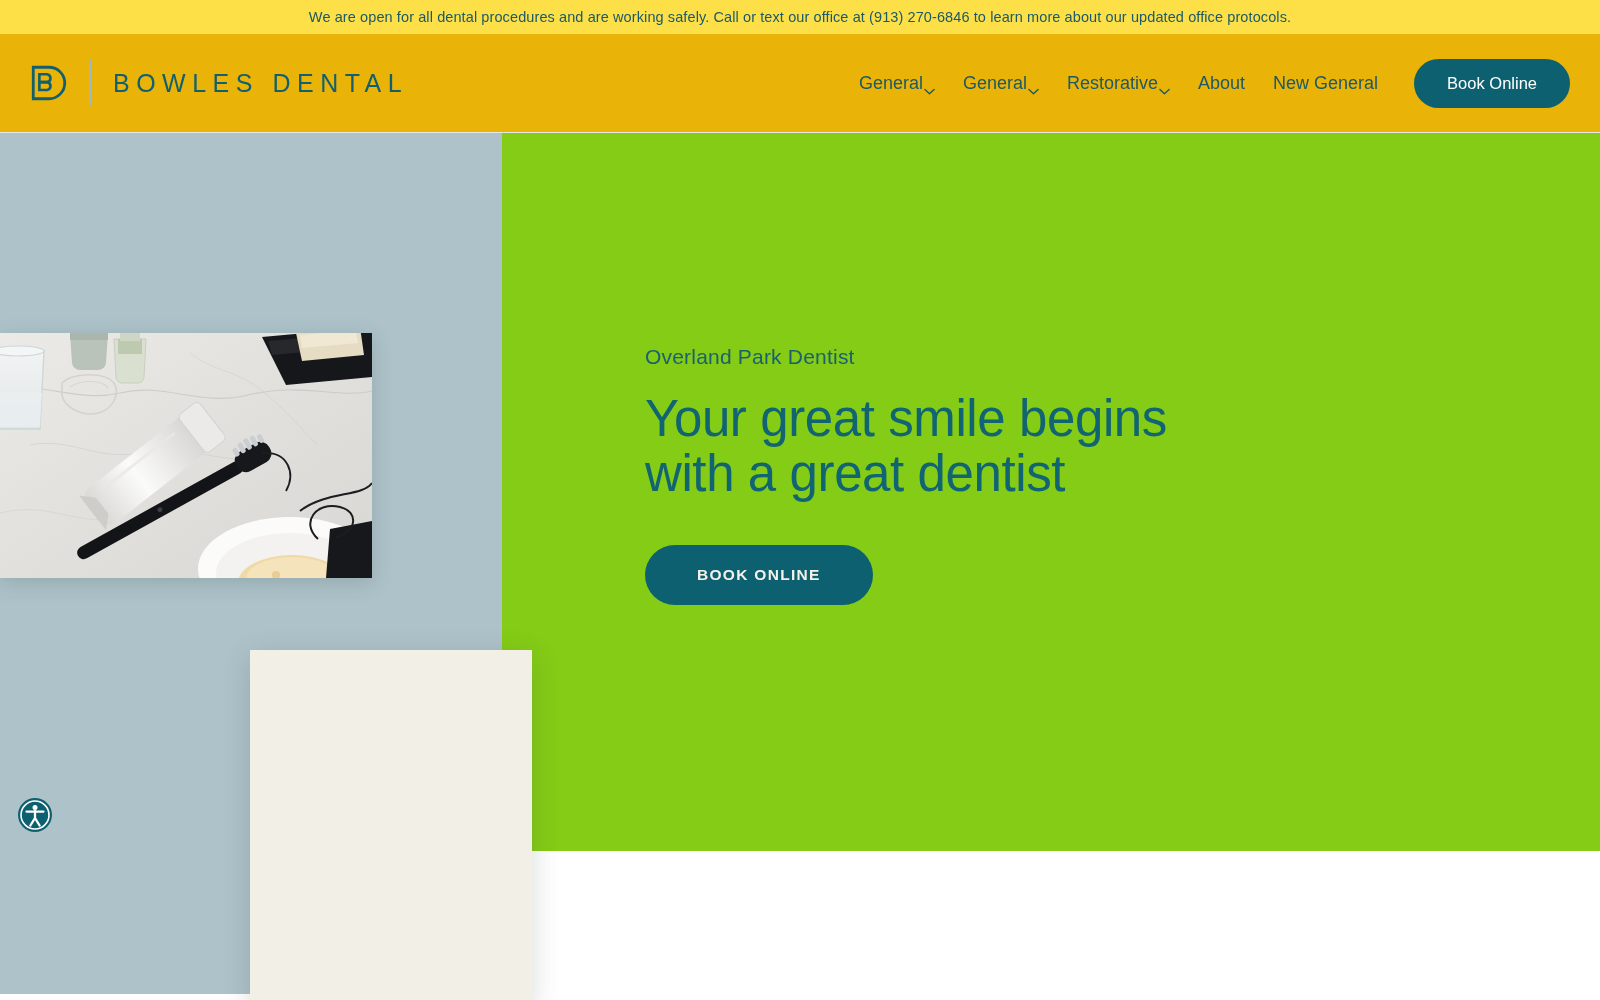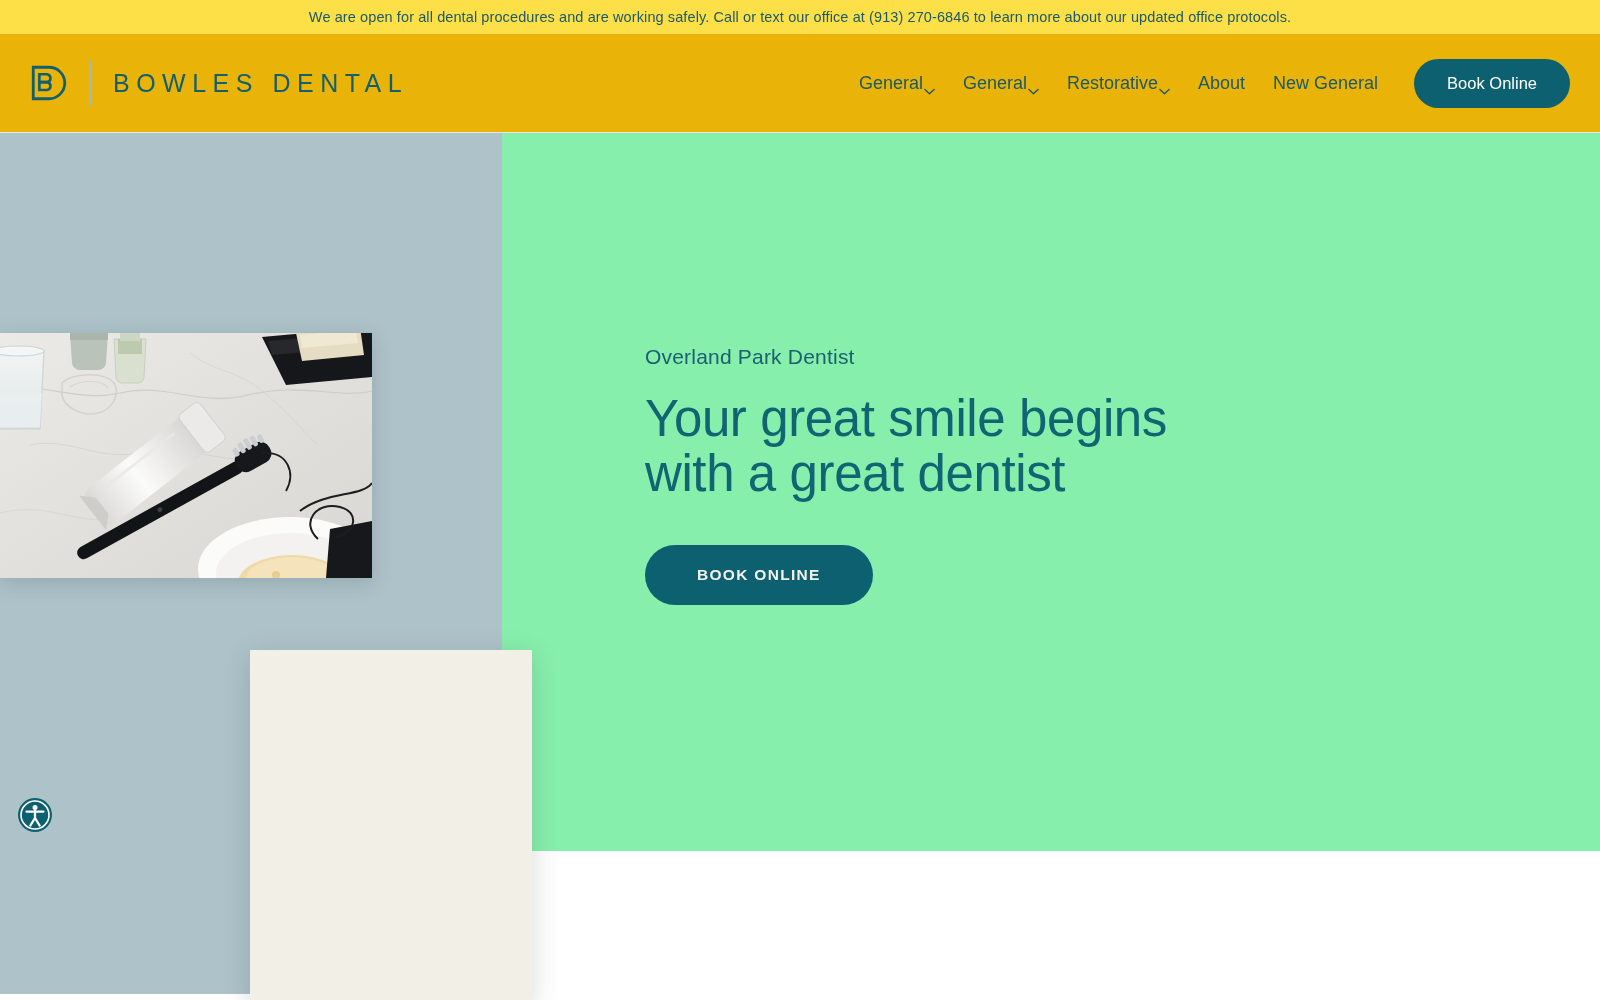--- a/index.html
+++ b/index.html
@@ -73,21 +73,21 @@
     border-radius:999px;
     padding:15px 33px;
     cursor:pointer;
     white-space:nowrap;
   }
 
   
   .hero {
     position:relative;
     height:718px;
-    background:#86efac;
+    background:#84cc16;
   }
   .hero-left {
     position:absolute; left:0; top:0;
     width:502px; height:861px;
     background:#adc3c9;
   }
   .hero-shadow-card {
     position:absolute;
     left:250px; top:517px;
     width:282px; height:356px;

